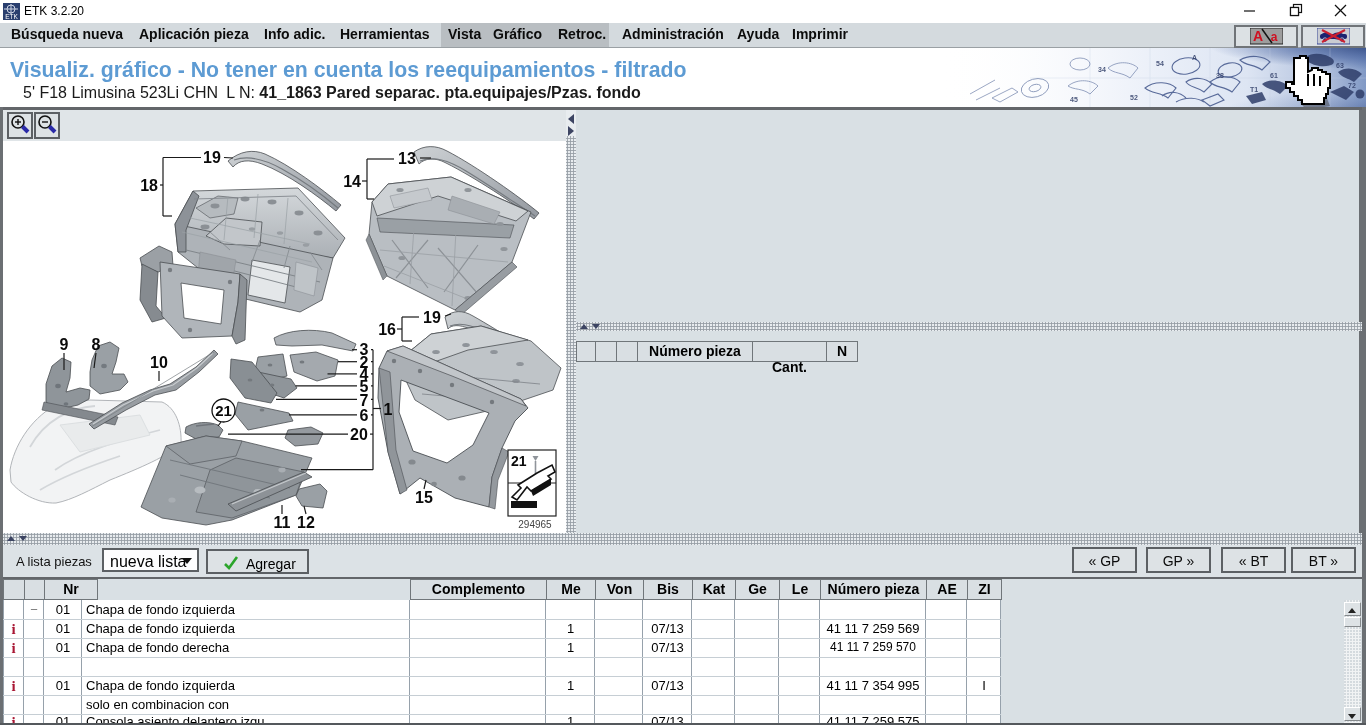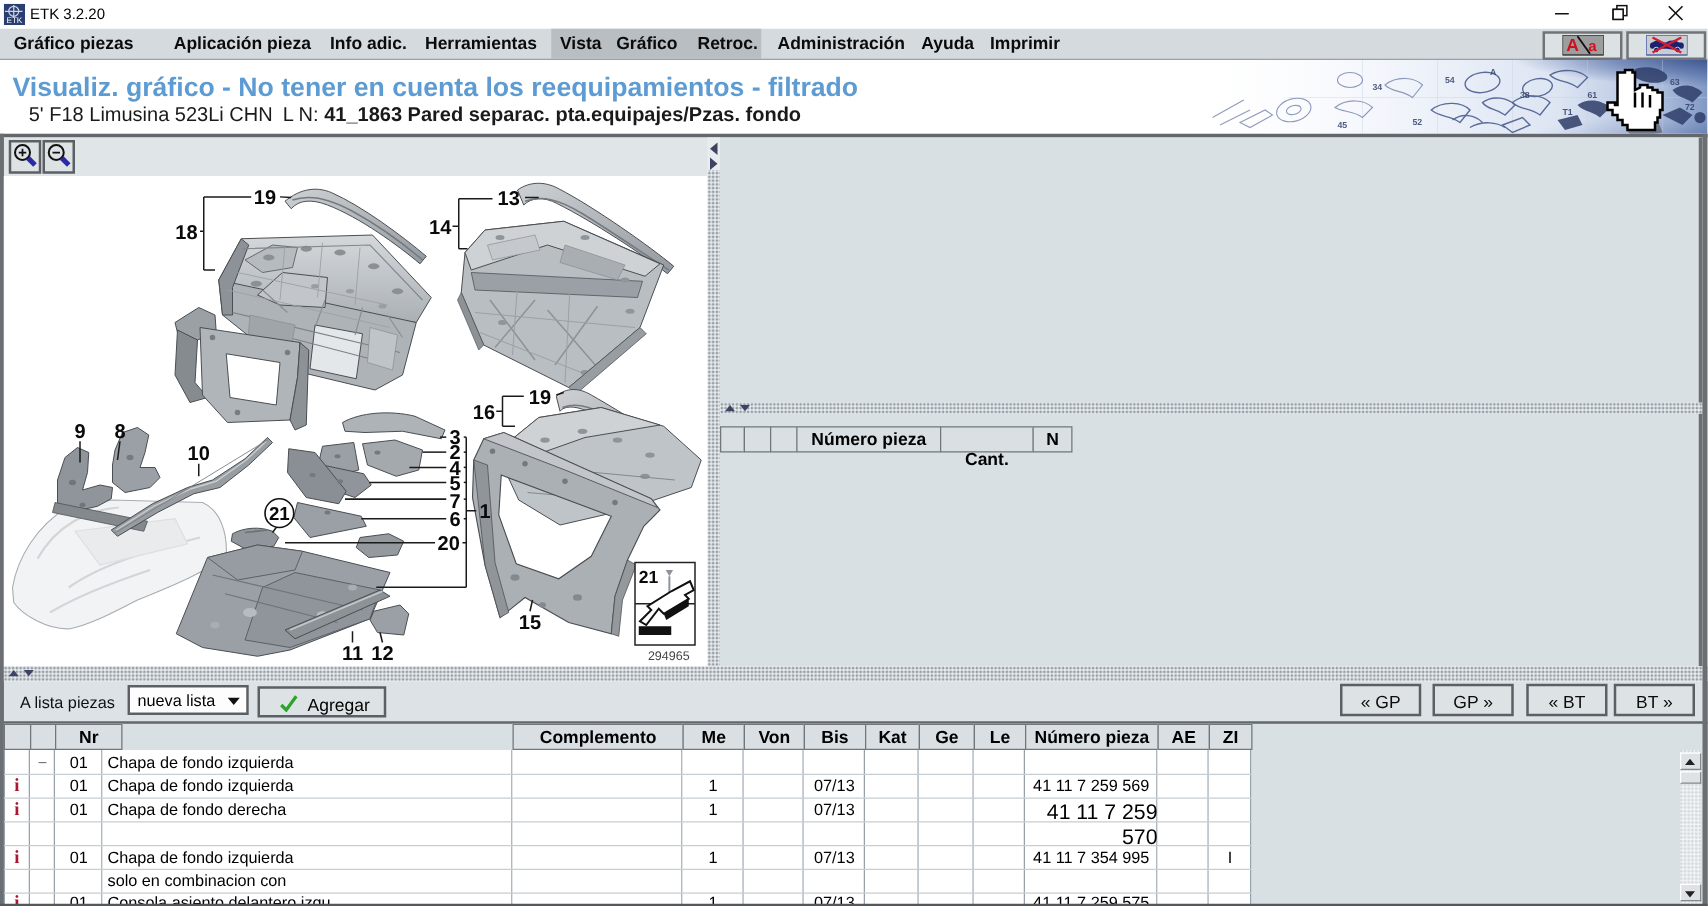--- a/index.html
+++ b/index.html
@@ -39,21 +39,21 @@
 
   
   #bigsplit { left:0; top:533px; width:1366px; height:12px;
     background-color:#e8ecef;
     background-image:radial-gradient(circle at 1.5px 1.5px, #969ea5 0, #969ea5 0.95px, rgba(0,0,0,0) 1.3px);
     background-size:3px 3px; }
 
   
   #toolbar2 { left:0; top:545px; width:1366px; height:32px; background:#dce2e6; border-left:3px solid #6b6f73; border-right:3px solid #6b6f73; }
   #lista { left:13px; top:9px; font-size:13px; color:#111; }
-  #dropdown { left:99px; top:3px; width:97px; height:24px; background:#fdfdfe; border:2px solid #5c6064; font-size:13px; }
+  #dropdown { left:99px; top:3px; width:97px; height:24px; background:#fdfdfe; border:2px solid #5c6064; font-size:16px; }
   #agregar { left:203px; top:4px; width:103px; height:25px; background:#dde2e5; border:2px solid #5c6064; font-size:14px; text-align:center; }
   .gpbtn { position:absolute; top:2px; width:65px; height:26px; background:#dde2e5; border:2px solid #5c6064; font-size:14px; text-align:center; color:#0b0b0b; padding-top:4px; }
 
   
   #btable { left:0; top:577px; width:1366px; height:148px; background:#d9e0e4; border-left:3px solid #6b6f73; border-right:3px solid #6b6f73; border-top:2px solid #63666a; }
   .th { position:absolute; top:1px; height:20px; background:#d9dfe3; border:1px solid #70767a; font-weight:bold; font-size:14px; text-align:center; color:#000; padding-top:1px; }
   .redi { font-family:"Liberation Serif", serif; font-weight:bold; color:#a91734; font-size:15px; text-align:center; }
 </style>
 </head>
 <body>
@@ -73,21 +73,21 @@
       <rect x="60.5" y="7.5" width="8" height="8" fill="none" stroke="#111" stroke-width="1.2"></rect>
       <rect x="63.5" y="4.5" width="8" height="8" fill="none" stroke="#111" stroke-width="1.2"></rect>
       <rect x="60.5" y="7.5" width="8" height="8" fill="#fff" stroke="#111" stroke-width="1.2"></rect>
       <line x1="105" y1="5" x2="116" y2="16" stroke="#111" stroke-width="1.3"></line>
       <line x1="116" y1="5" x2="105" y2="16" stroke="#111" stroke-width="1.3"></line>
     </svg>
   </div>
 
   <div class="abs" id="menubar">
     <div class="abs" id="menuhl"></div>
-    <span class="mi" style="left:11px">Gráfico piezas</span>
+    <span class="mi" style="left:11px">Búsqueda nueva</span>
     <span class="mi" style="left:139px">Aplicación pieza</span>
     <span class="mi" style="left:264px">Info adic.</span>
     <span class="mi" style="left:340px">Herramientas</span>
     <span class="mi" style="left:448px">Vista</span>
     <span class="mi" style="left:493px">Gráfico</span>
     <span class="mi" style="left:558px">Retroc.</span>
     <span class="mi" style="left:622px">Administración</span>
     <span class="mi" style="left:737px">Ayuda</span>
     <span class="mi" style="left:792px">Imprimir</span>
     <div class="abs" style="left:1234px;top:2px;width:64px;height:23px;background:#dce1e4;border:2px solid #707478"></div>
@@ -497,21 +497,21 @@
     <div class="abs" style="left:41px;top:42px;width:38px;font-size:13px;text-align:center;color:#000">01</div>
     <div class="abs" style="left:83px;top:42px;font-size:13px;white-space:nowrap">Chapa de fondo izquierda</div>
     <div class="abs" style="left:543px;top:42px;width:49px;font-size:13px;text-align:center;color:#000">1</div>
     <div class="abs" style="left:640px;top:42px;width:49px;font-size:13px;text-align:center;color:#000">07/13</div>
     <div class="abs" style="left:817px;top:42px;width:106px;font-size:13px;text-align:center;color:#000">41 11 7 259 569</div>
     <div class="abs redi" style="left:0px;top:61px;width:21px">i</div>
     <div class="abs" style="left:41px;top:61px;width:38px;font-size:13px;text-align:center;color:#000">01</div>
     <div class="abs" style="left:83px;top:61px;font-size:13px;white-space:nowrap">Chapa de fondo derecha</div>
     <div class="abs" style="left:543px;top:61px;width:49px;font-size:13px;text-align:center;color:#000">1</div>
     <div class="abs" style="left:640px;top:61px;width:49px;font-size:13px;text-align:center;color:#000">07/13</div>
-    <div class="abs" style="left:817px;top:61px;width:106px;font-size:17px;text-align:right;color:#000">41 11 7 259 570</div>
+    <div class="abs" style="left:817px;top:61px;width:106px;font-size:12px;text-align:center;color:#000">41 11 7 259 570</div>
     <div class="abs redi" style="left:0px;top:99px;width:21px">i</div>
     <div class="abs" style="left:41px;top:99px;width:38px;font-size:13px;text-align:center;color:#000">01</div>
     <div class="abs" style="left:83px;top:99px;font-size:13px;white-space:nowrap">Chapa de fondo izquierda</div>
     <div class="abs" style="left:543px;top:99px;width:49px;font-size:13px;text-align:center;color:#000">1</div>
     <div class="abs" style="left:640px;top:99px;width:49px;font-size:13px;text-align:center;color:#000">07/13</div>
     <div class="abs" style="left:817px;top:99px;width:106px;font-size:13px;text-align:center;color:#000">41 11 7 354 995</div>
     <div class="abs" style="left:964px;top:99px;width:34px;font-size:13px;text-align:center;color:#000">I</div>
     <div class="abs" style="left:83px;top:118px;font-size:13px;white-space:nowrap">solo en combinacion con</div>
     <div class="abs redi" style="left:0px;top:135px;width:21px">i</div>
     <div class="abs" style="left:41px;top:135px;width:38px;font-size:13px;text-align:center;color:#000">01</div>

